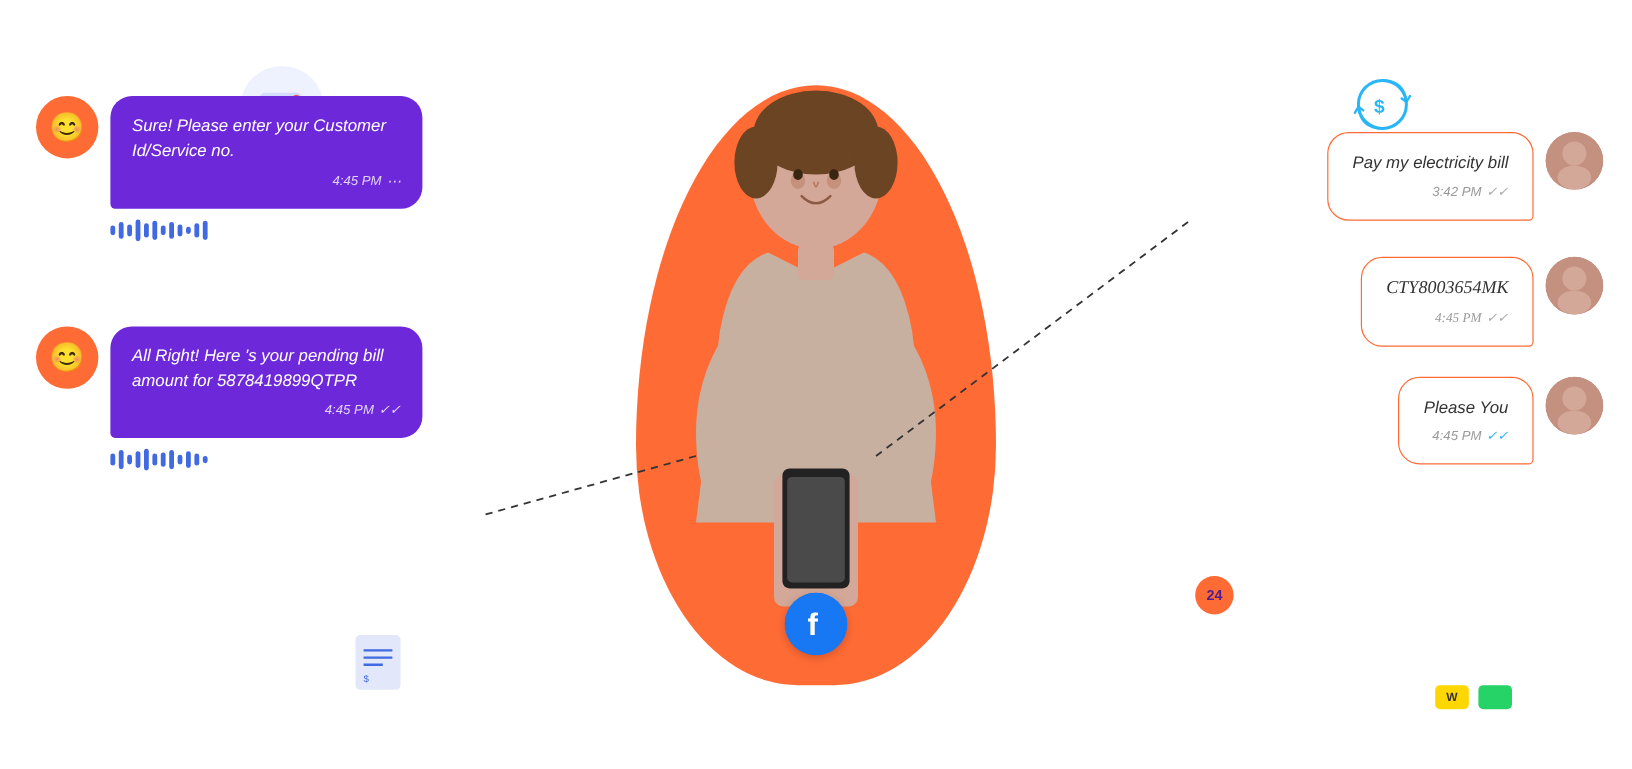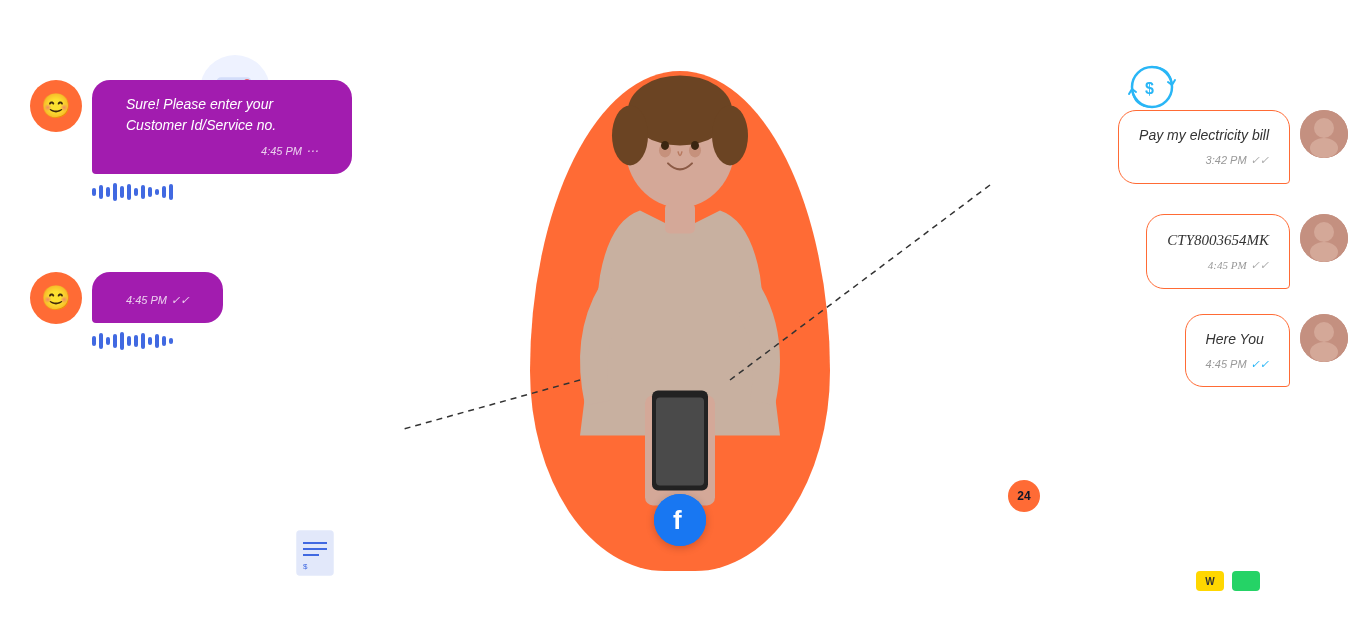--- a/index.html
+++ b/index.html
@@ -80,24 +80,24 @@
     }
 
     .chat-row {
       display: flex;
       align-items: flex-start;
       gap: 10px;
       margin-bottom: 30px;
     }
 
     .bubble-bot {
-      background: #a21caf;
+      background: #6d28d9;
       color: white;
       border-radius: 18px 18px 18px 4px;
-      padding: 14px 34px;
+      padding: 14px 18px;
       max-width: 260px;
       font-size: 14px;
       font-style: italic;
       line-height: 1.5;
       position: relative;
     }
 
     .bubble-time-right {
       display: flex;
       align-items: center;
@@ -219,21 +219,21 @@
 
     
     .badge-24 {
       position: absolute;
       right: 350px;
       top: 350px;
       width: 32px;
       height: 32px;
       background: #FF6B35;
       border-radius: 50%;
-      color: #0f172a;
+      color: #4c1d95;
       font-size: 12px;
       font-weight: bold;
       display: flex;
       align-items: center;
       justify-content: center;
       z-index: 10;
     }
 
     
     .app-icons {
@@ -312,20 +312,21 @@
       </div>
     </div>
   </div>
 
   <div class="chat-row" style="margin-top:70px;">
     <div class="bot-avatar">
       😊
     </div>
     <div>
       <div class="bubble-bot">
+        <span>All Right! Here 's your pending bill amount for 5878419899QTPR</span>
         <div class="bubble-time-right">
           <span>4:45 PM</span>
           <span style="font-size:11px; color:rgba(255,255,255,0.8);">✓✓</span>
         </div>
       </div>
       <div class="audio-wave">
         <div class="wave-bar" style="height:10px;"></div>
         <div class="wave-bar" style="height:16px;"></div>
         <div class="wave-bar" style="height:8px;"></div>
         <div class="wave-bar" style="height:14px;"></div>
@@ -400,21 +401,21 @@
     <circle cx="27" cy="27" r="20" fill="none" stroke="#29b6f6" stroke-width="2.5"></circle>
     <text x="20" y="34" font-size="16" fill="#29b6f6" font-weight="bold">$</text>
 
     <path d="M27 7 Q45 7 47 25" stroke="#29b6f6" stroke-width="2" fill="none" stroke-linecap="round"></path>
     <path d="M47 25 L50 20 M47 25 L43 22" stroke="#29b6f6" stroke-width="2" fill="none" stroke-linecap="round"></path>
     <path d="M27 47 Q9 47 7 29" stroke="#29b6f6" stroke-width="2" fill="none" stroke-linecap="round"></path>
     <path d="M7 29 L4 34 M7 29 L11 32" stroke="#29b6f6" stroke-width="2" fill="none" stroke-linecap="round"></path>
   </svg>
 </div>
 
-<div class="right-section" style="top: 110px; right: 12px; width: 320px;">
+<div class="right-section" style="top: 110px; right: 24px; width: 320px;">
 
   <div class="chat-row-right">
     <div>
       <div class="bubble-user">
         <span>Pay my electricity bill</span>
         <div class="bubble-time-user">
           <span>3:42 PM</span>
           <span style="color:#aaa; font-size:11px;">✓✓</span>
         </div>
       </div>
@@ -451,21 +452,21 @@
     </div>
   </div>
 
   <div class="badge-24" style="position: absolute; align-self: flex-start; left: -20px; top: 370px; right: 355px;">
     <span>24</span>
   </div>
 
   <div class="chat-row-right" style="margin-top:5px;">
     <div>
       <div class="bubble-user">
-        <span>Here You</span>
+        <span>Please You</span>
         <div class="bubble-time-user">
           <span>4:45 PM</span>
           <span style="color:#29b6f6; font-size:11px;">✓✓</span>
         </div>
       </div>
     </div>
     <div class="user-avatar">
       <div class="user-avatar-inner">
         <svg width="48" height="48" viewBox="0 0 48 48">
           <circle cx="24" cy="24" r="24" fill="#c49080"></circle>

